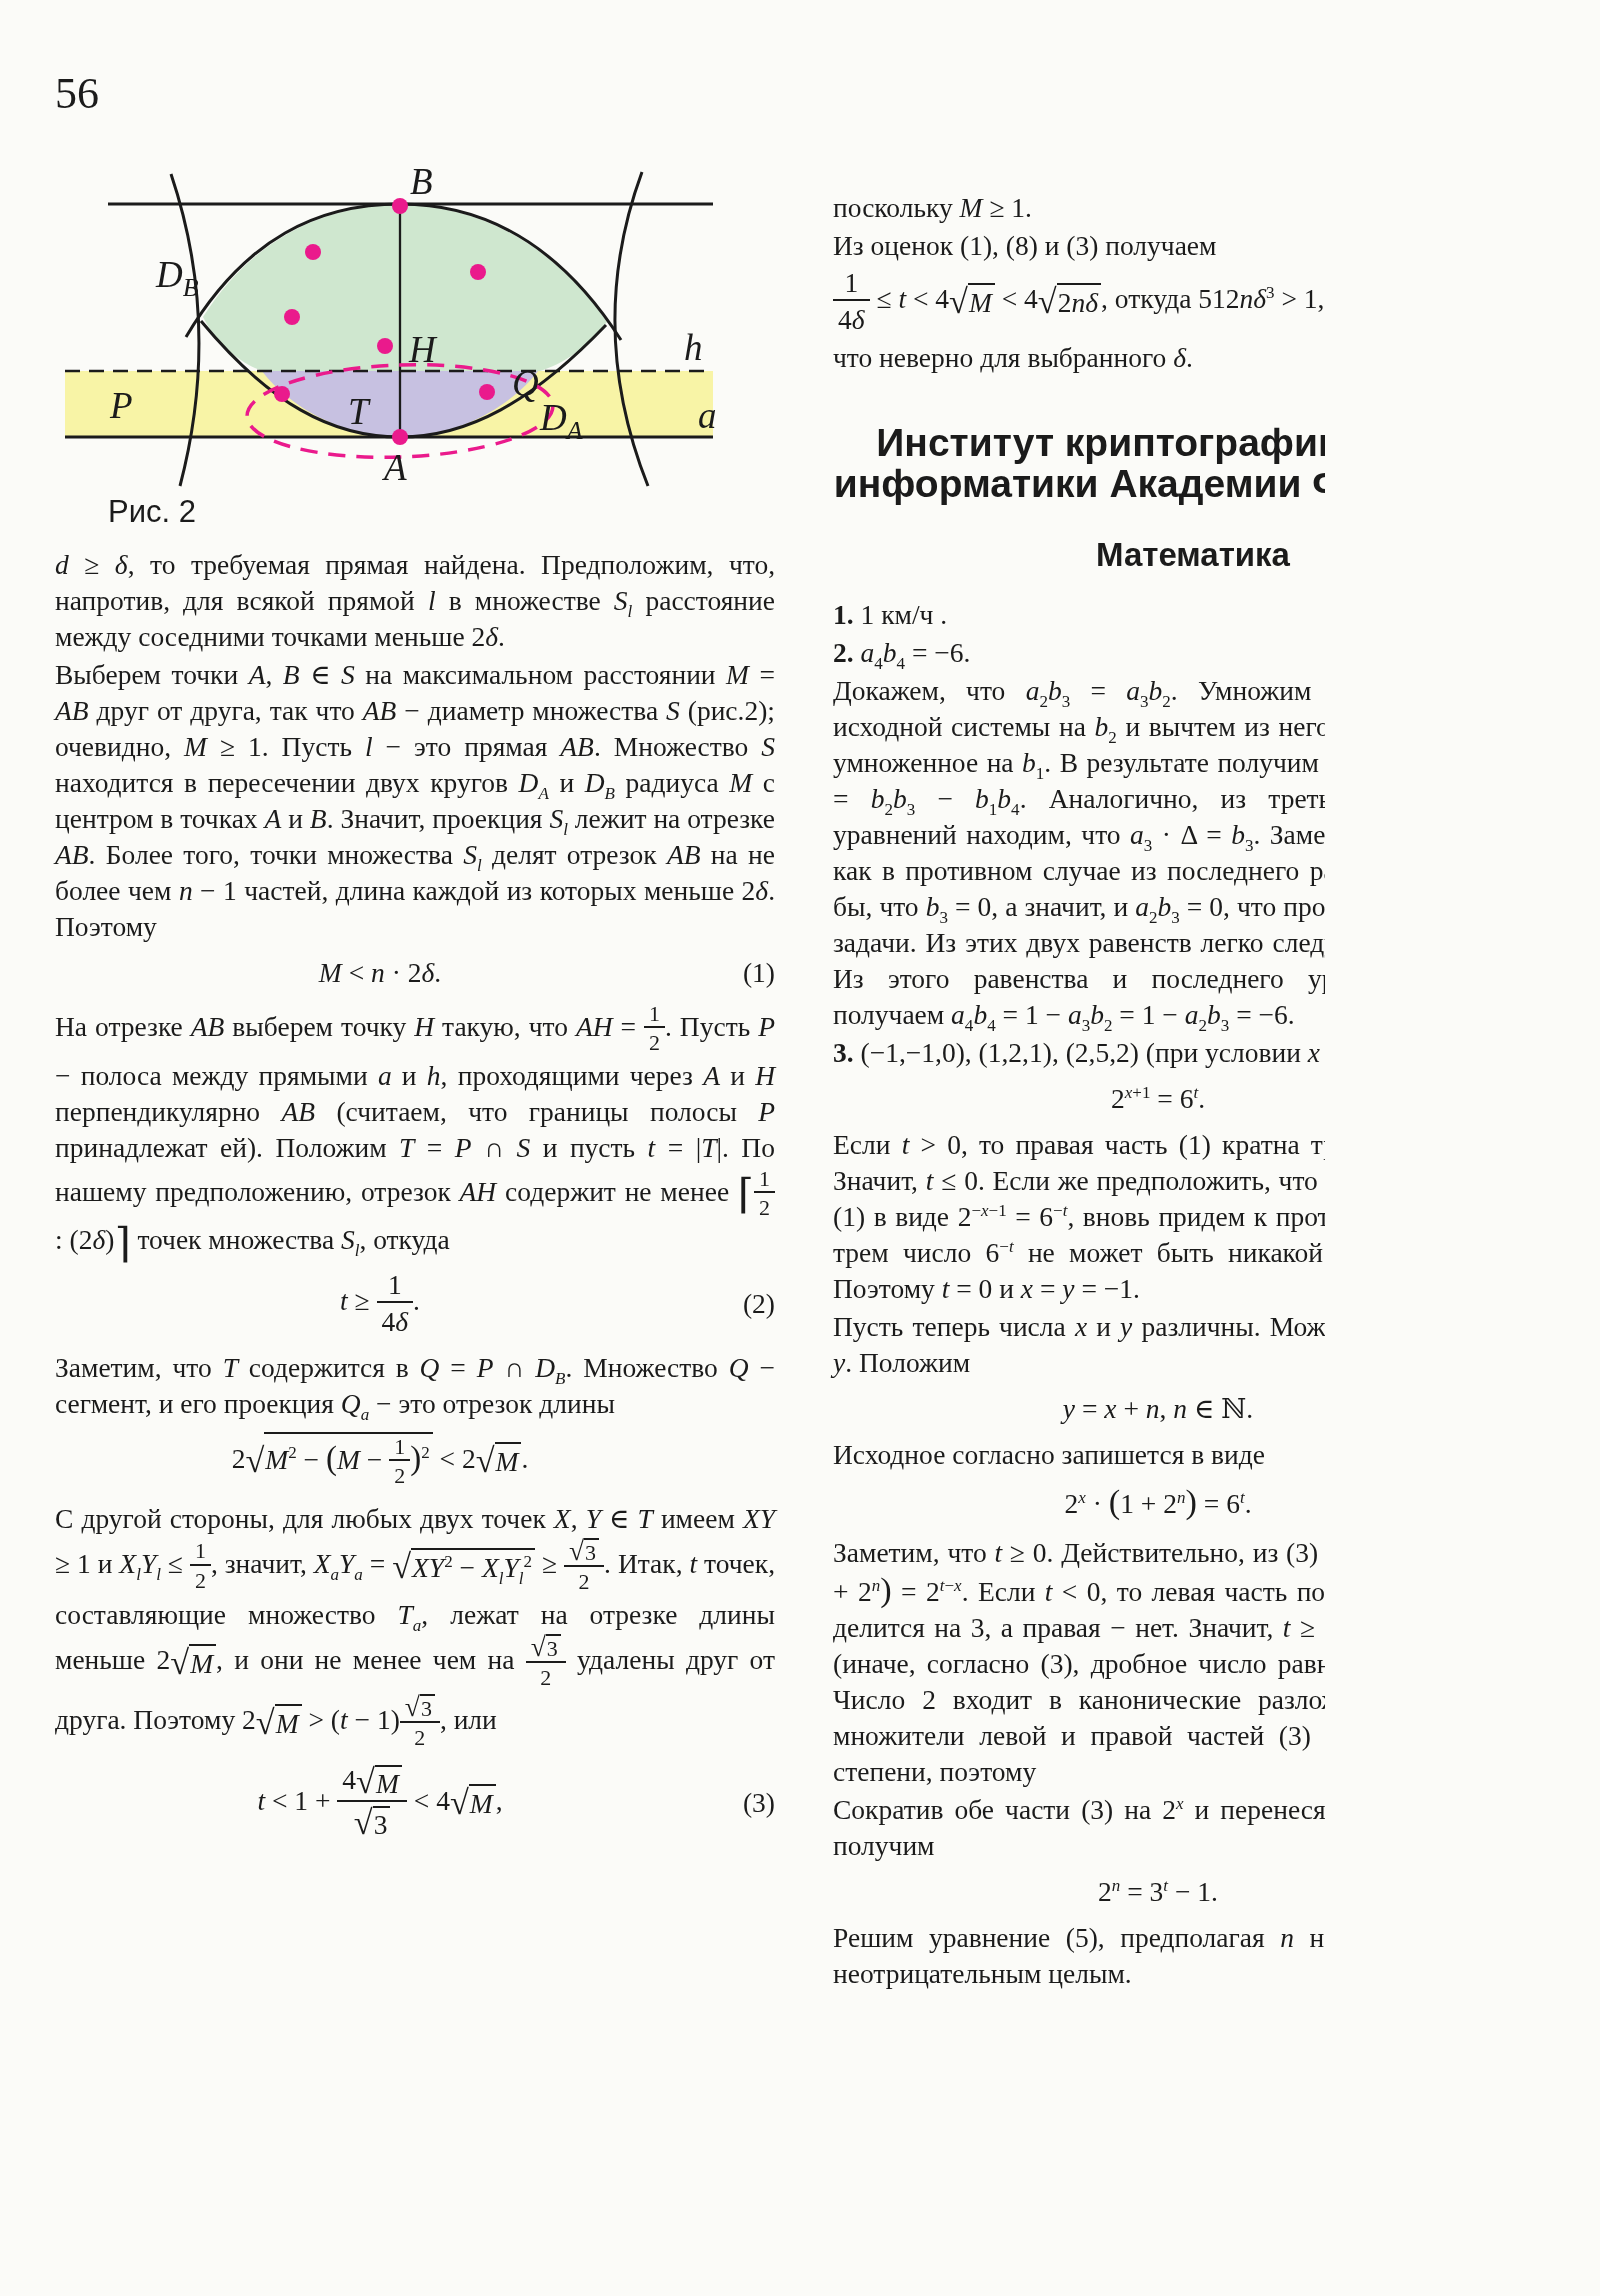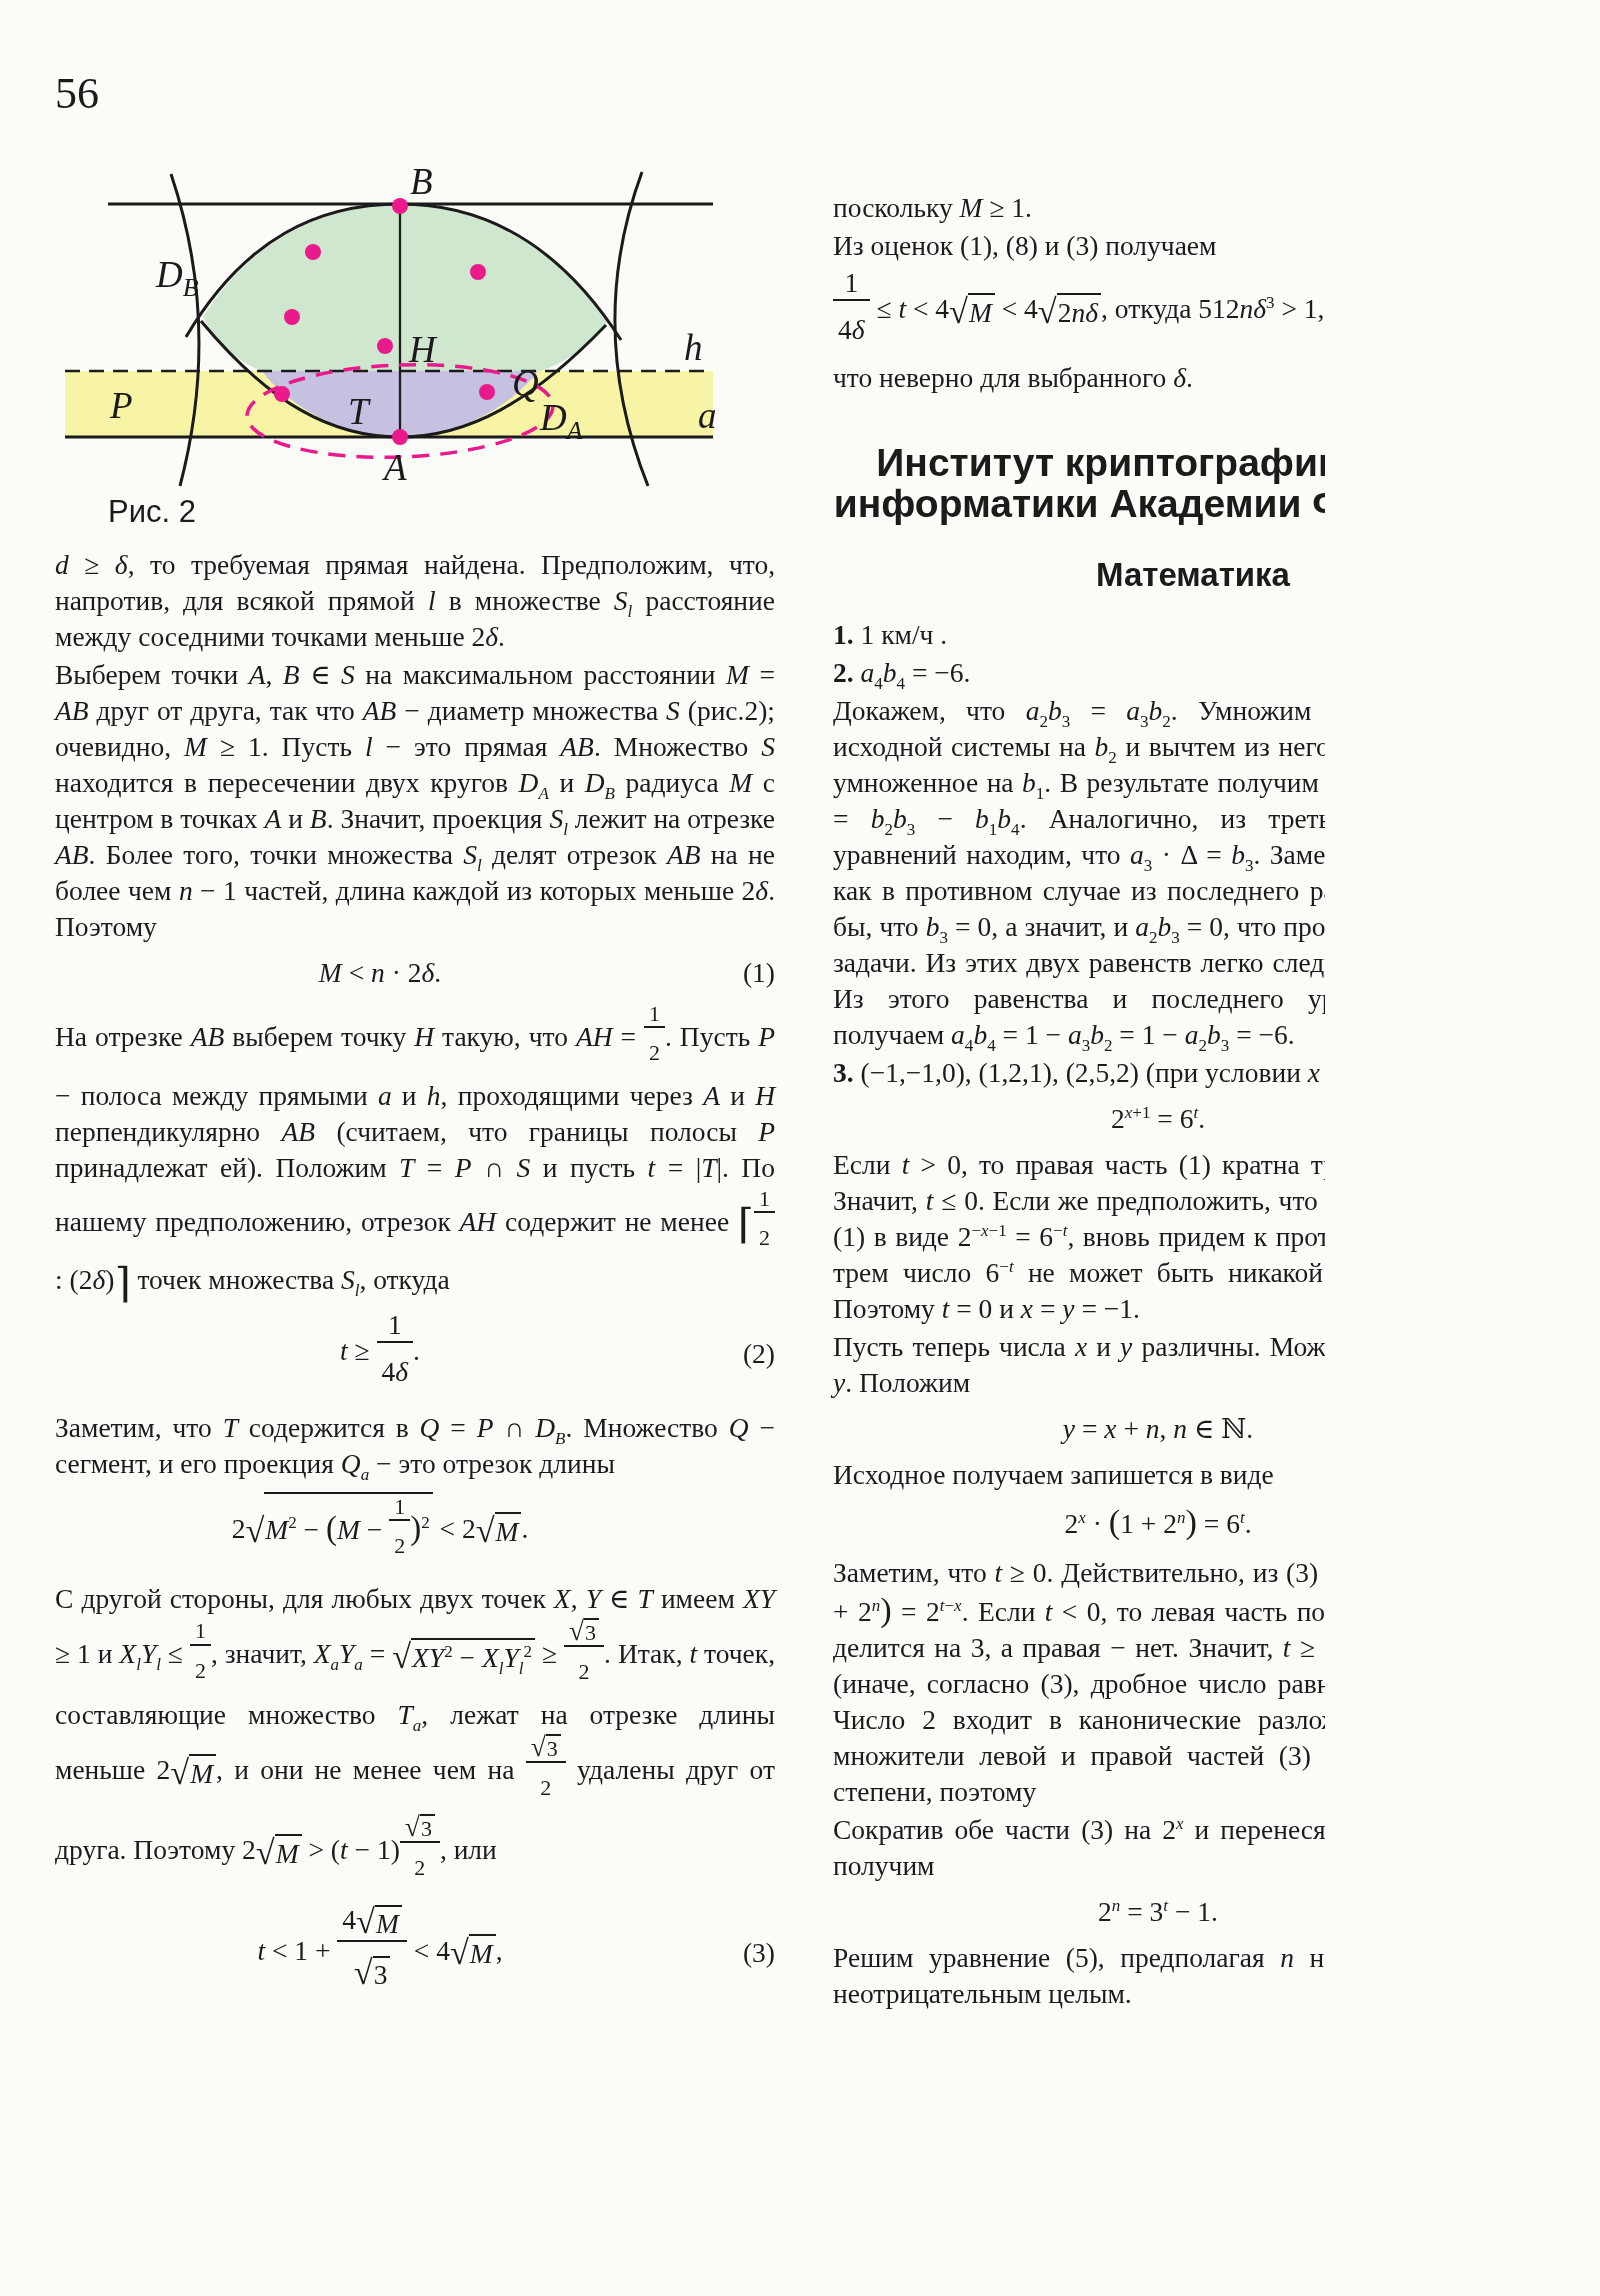--- a/index.html
+++ b/index.html
@@ -14,21 +14,21 @@
   .col-right{left:833px;top:146px;}
   .para{margin:0 0 2px 0;}
   .para b{font-weight:bold;}
   i{font-family:"Liberation Serif","DejaVu Serif",serif;}
   sub,sup{font-size:0.62em;line-height:0;}
   .eqrow{display:flex;align-items:center;margin:10px 0 10px 0;}
   .eqbody{flex:1;text-align:center;}
   .eqnum{width:70px;text-align:right;}
   .fr{display:inline-block;vertical-align:middle;text-align:center;font-size:0.8em;line-height:1.15;}
   .fr .n{display:block;padding:0 5px;border-bottom:2px solid #1b1b1b;}
-  .fr .d{display:block;padding:12px 5px;}
+  .fr .d{display:block;padding:2px 5px;}
   .fr.big{font-size:1em;line-height:1.2;}
   .sq{display:inline-flex;align-items:center;vertical-align:middle;}
   .sq .r{font-style:normal;font-size:1.25em;line-height:1;transform:translateY(-0.02em);}
   .sq .ov{border-top:2px solid #1b1b1b;padding:0 3px 0 1px;}
   .ceil{font-size:1.5em;vertical-align:middle;line-height:0;}
   .h1{font-family:"Liberation Sans","DejaVu Sans",sans-serif;font-weight:bold;font-size:39px;line-height:41px;text-align:center;margin:46px 0 6px 0;}
   .h2{font-family:"Liberation Sans","DejaVu Sans",sans-serif;font-weight:bold;font-size:33px;line-height:41px;text-align:center;margin:30px 0 22px 0;}
   .flab{font-family:"Liberation Serif","DejaVu Serif",serif;font-style:italic;font-size:37px;fill:#1b1b1b;}
   .fsub{font-size:26px;}
 </style>
@@ -160,21 +160,21 @@
       <div class="eqrow">
         <div class="eqbody">2<sup><i>x</i>+1</sup> = 6<sup><i>t</i></sup>.</div>
         <div class="eqnum">(1)</div>
       </div>
       <p class="para">Если <i>t</i> &gt; 0, то правая часть (1) кратна трем, а левая − нет. Значит, <i>t</i> ≤ 0. Если же предположить, что <i>t</i> &lt; 0, то, переписав (1) в виде 2<sup>−<i>x</i>−1</sup> = 6<sup>−<i>t</i></sup>, вновь придем к противоречию: кратное трем число 6<sup>−<i>t</i></sup> не может быть никакой степенью двойки. Поэтому <i>t</i> = 0 и <i>x</i> = <i>y</i> = −1.</p>
       <p class="para">Пусть теперь числа <i>x</i> и <i>y</i> различны. Можно считать, что <i>x</i> &lt; <i>y</i>. Положим</p>
       <div class="eqrow">
         <div class="eqbody"><i>y</i> = <i>x</i> + <i>n</i>, <i>n</i> ∈ ℕ.</div>
         <div class="eqnum">(2)</div>
       </div>
-      <p class="para">Исходное получаем запишется в виде</p>
+      <p class="para">Исходное согласно запишется в виде</p>
       <div class="eqrow">
         <div class="eqbody">2<sup><i>x</i></sup> · <span style="font-size:1.25em">(</span>1 + 2<sup><i>n</i></sup><span style="font-size:1.25em">)</span> = 6<sup><i>t</i></sup>.</div>
         <div class="eqnum">(3)</div>
       </div>
       <p class="para">Заметим, что <i>t</i> ≥ 0. Действительно, из (3) следует, что 3<sup>−<i>t</i></sup> · <span style="font-size:1.25em">(</span>1 + 2<sup><i>n</i></sup><span style="font-size:1.25em">)</span> = 2<sup><i>t</i>−<i>x</i></sup>. Если <i>t</i> &lt; 0, то левая часть последнего равенства делится на 3, а правая − нет. Значит, <i>t</i> ≥ 0. Но тогда и <i>x</i> ≥ 0 (иначе, согласно (3), дробное число равнялось бы целому). Число 2 входит в канонические разложения на простые множители левой и правой частей (3) в одной и той же степени, поэтому</p>
       <p class="para">Сократив обе части (3) на 2<sup><i>x</i></sup> и перенеся 1 в другую часть, получим</p>
       <div class="eqrow">
         <div class="eqbody">2<sup><i>n</i></sup> = 3<sup><i>t</i></sup> − 1.</div>
         <div class="eqnum">(5)</div>
       </div>

